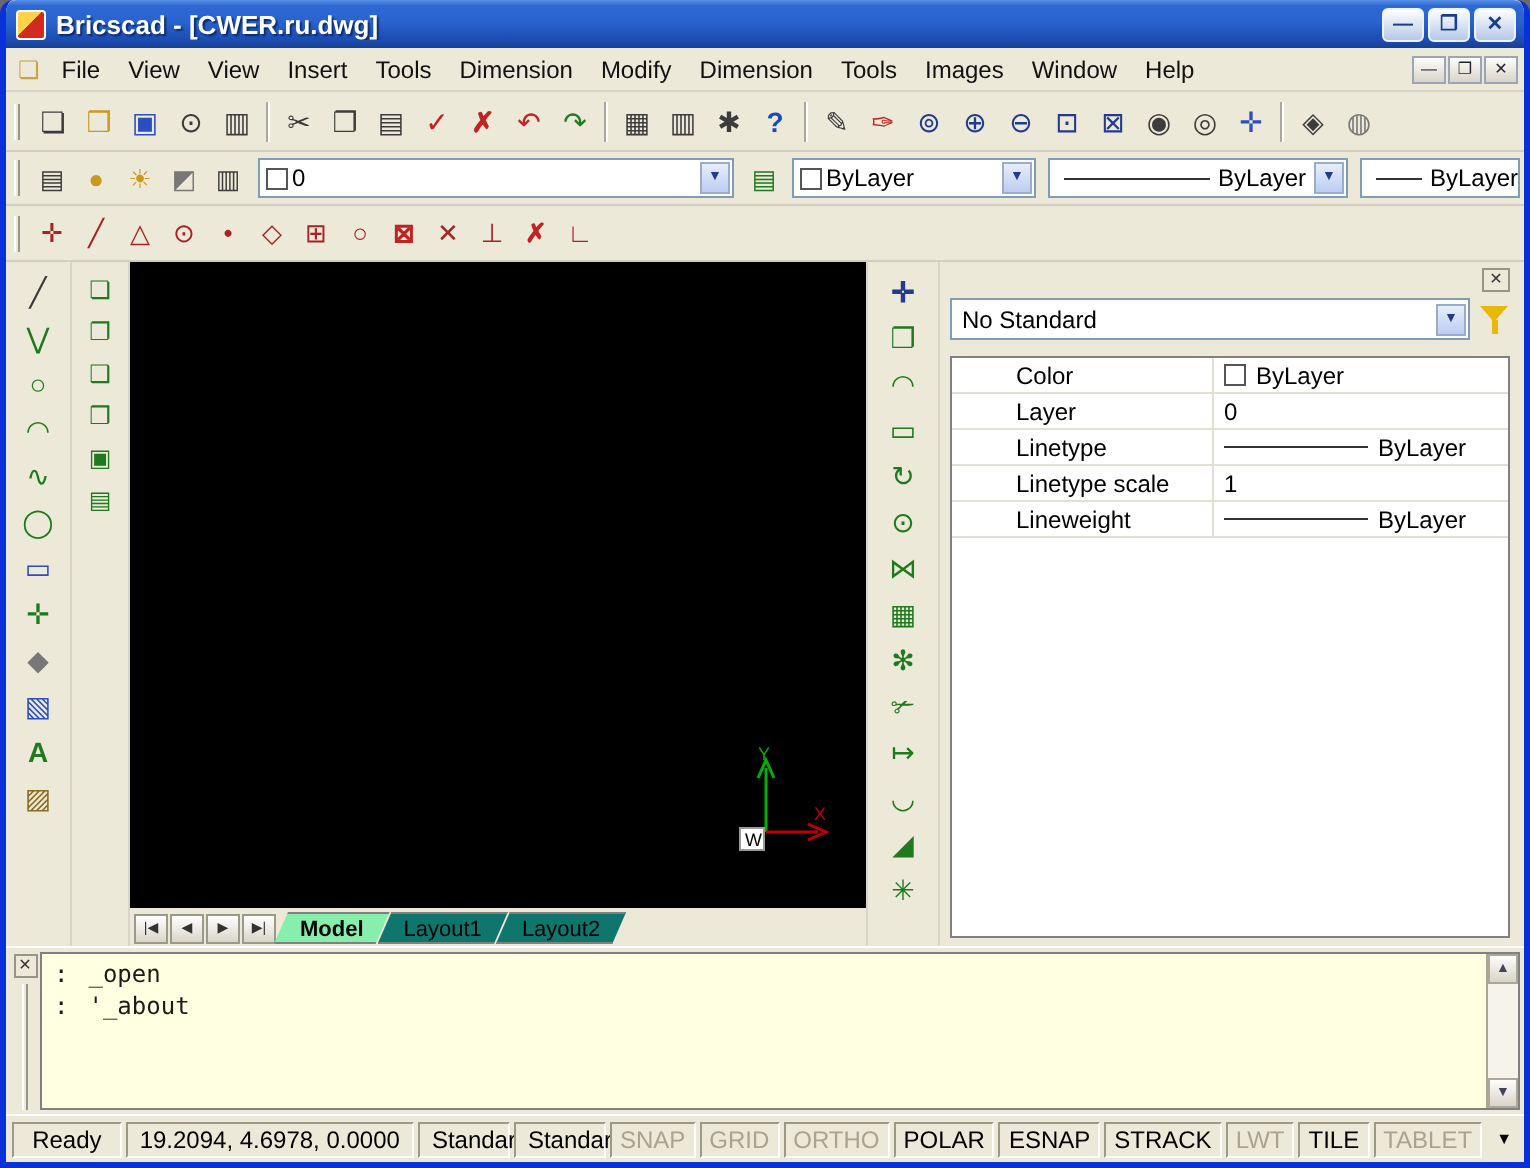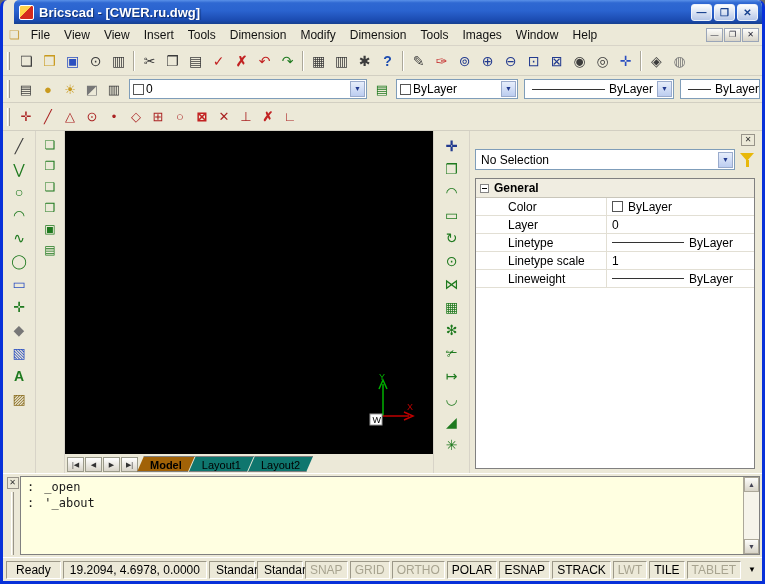--- a/index.html
+++ b/index.html
@@ -2,21 +2,21 @@
 <html><head>
 <meta charset="utf-8">
 <style>
   html,body{margin:0;padding:0;background:#6a6a6a;font-family:"Liberation Sans",sans-serif;}
   *{box-sizing:border-box;}
   .window{width:765px;height:584px;display:flex;flex-direction:column;
     border:3px solid #0831d9;border-top:none;border-radius:7px 7px 0 0;background:#ece9d8;overflow:hidden;}
   
   .titlebar{height:24px;flex:0 0 24px;display:flex;align-items:center;padding:0 4px 0 5px;
     background:linear-gradient(180deg,#5a91e8 0%,#2f68d2 12%,#2a63cf 45%,#1b4bb0 85%,#16408f 100%);
-    border-radius:5px 5px 0 0;color:#fff;margin-left:11px;}
+    border-radius:5px 5px 0 0;color:#fff;}
   .app-logo{width:15px;height:15px;margin-right:5px;border:1px solid #fff;border-radius:2px;
     background:linear-gradient(135deg,#ffd24a 0 45%,#d42a1e 45% 100%);}
   .title-text{font-size:13px;font-weight:bold;text-shadow:1px 1px 1px #0a2a6a;flex:1;white-space:nowrap;overflow:hidden;}
   .winbtns{display:flex;gap:2px;}
   .winbtn{width:21px;height:17px;border:1px solid #eef3fb;border-radius:3px;color:#16408f;
     background:linear-gradient(#fdfefe,#b7c8e8);font-size:10px;line-height:15px;text-align:center;font-weight:bold;}
   
   .menubar{height:22px;flex:0 0 22px;display:flex;align-items:center;background:#ece9d8;
     border-bottom:1px solid #d8d4c8;font-size:12px;color:#111;padding-left:2px;}
   .doc-icon{font-size:12px;color:#caa34a;padding:0 4px;}
@@ -50,21 +50,21 @@
   .lt2 .tbtn{width:20px;height:20px;font-size:12px;}
   .rt{flex:0 0 37px;border-left:1px solid #d8d4c8;border-right:1px solid #d8d4c8;}
   .canvas-col{flex:1;display:flex;flex-direction:column;min-width:0;}
   .canvas{flex:1;background:#000;position:relative;}
   .tabbar{height:19px;flex:0 0 19px;display:flex;align-items:center;background:#ece9d8;font-size:11px;padding:1px 0 0 2px;}
   .tnav{width:17px;height:15px;border:1px solid #9a9a8a;background:linear-gradient(#fff,#d9d5c9);
     font-size:7px;line-height:13px;text-align:center;color:#333;margin-right:1px;}
   .tabs{display:flex;margin-left:4px;}
   .tab{padding:2px 13px;margin-left:-6px;background:#0f766e;border-top:1px solid #808080;border-bottom:1px solid #808080;
     clip-path:polygon(7px 0,100% 0,calc(100% - 7px) 100%,0 100%);height:16px;line-height:12px;position:relative;}
-  .tab.active{background:#a16207;font-weight:bold;z-index:3;}
+  .tab.active{background:#86efac;font-weight:bold;z-index:3;}
   
   .props{flex:0 0 292px;display:flex;flex-direction:column;background:#ece9d8;padding:2px 7px 4px 5px;min-width:0;}
   .props-strip{height:13px;display:flex;justify-content:flex-end;align-items:center;margin-bottom:1px;}
   .pclose{width:14px;height:12px;border:1px solid #98948a;background:#ece9d8;font-size:8px;line-height:10px;text-align:center;color:#333;}
   .props-combo-row{display:flex;align-items:center;gap:5px;margin:2px 0 8px;}
   .props-combo-row .combo{flex:1;height:21px;}
   .funnel{width:15px;height:16px;position:relative;}
   .funnel::before{content:"";position:absolute;left:0;top:1px;border-left:7px solid transparent;border-right:7px solid transparent;border-top:8px solid #e8b80a;}
   .funnel::after{content:"";position:absolute;left:6px;top:8px;width:3px;height:7px;background:#e8b80a;}
   .pgrid{flex:1;display:flex;flex-direction:column;border:1px solid #808080;background:#fff;font-size:12px;overflow:hidden;}
@@ -285,30 +285,26 @@
       <div class="tbtn c-green">◢</div>
       <div class="tbtn c-green">✳</div>
     </div>
 
     <div class="props">
       <div class="props-strip">
         <div class="pclose">✕</div>
       </div>
       <div class="props-combo-row">
         <div class="combo">
-          <span class="val">No Selection</span>
+          <span class="val">No Standard</span>
           <span class="drop">▼</span>
         </div>
         <div class="funnel"></div>
       </div>
       <div class="pgrid">
-        <div class="pgrid-header">
-          <div class="minusbox"></div>
-          <span>General</span>
-        </div>
         <div class="prow">
           <div class="plabel">Color</div>
           <div class="pval">
             <div class="swatch"></div>
             <span>ByLayer</span>
           </div>
         </div>
         <div class="prow">
           <div class="plabel">Layer</div>
           <div class="pval">

